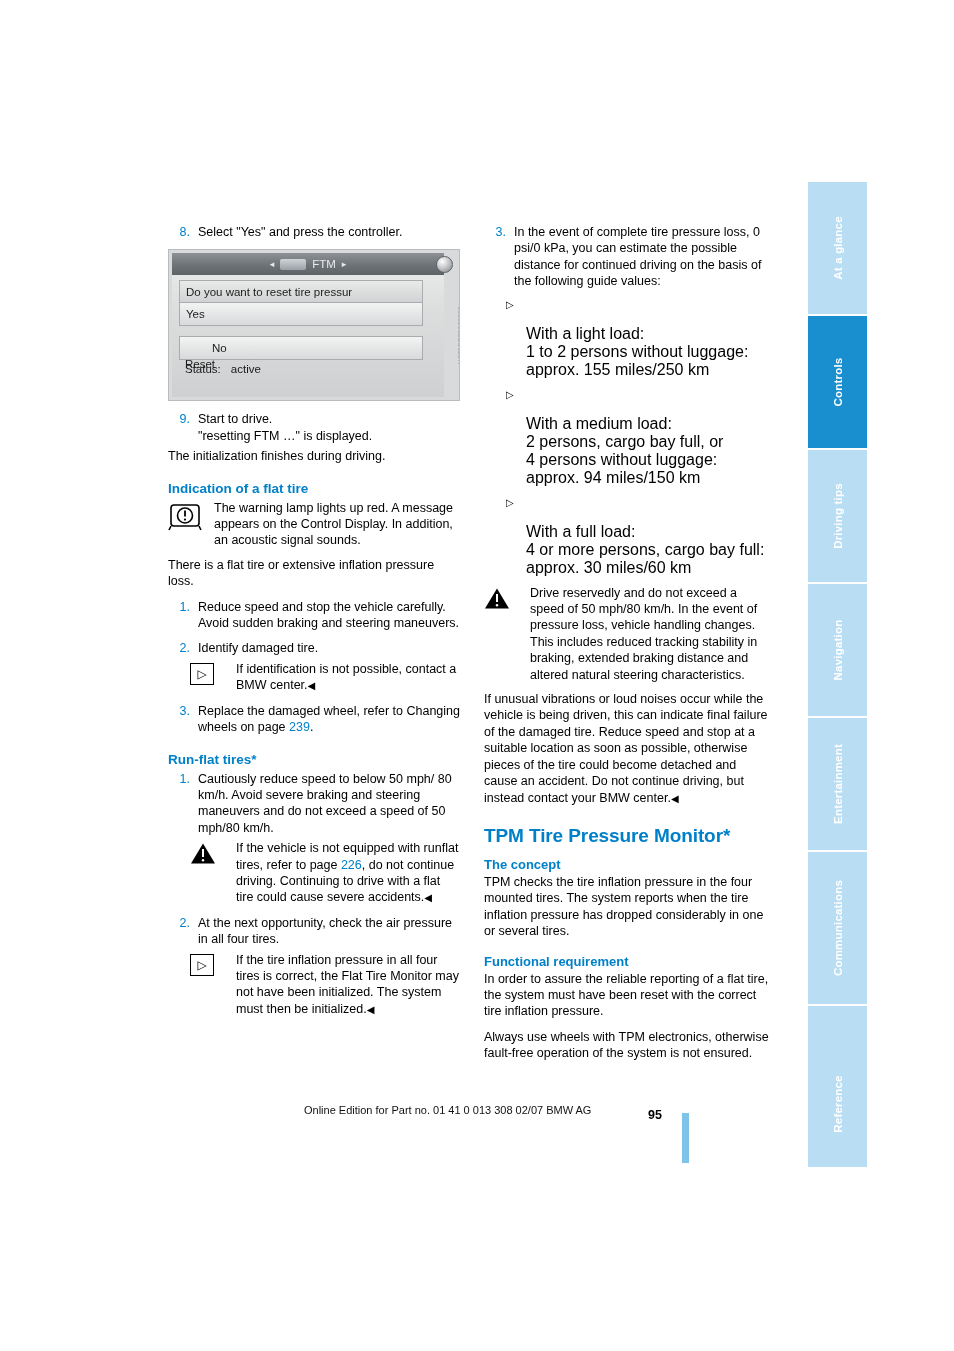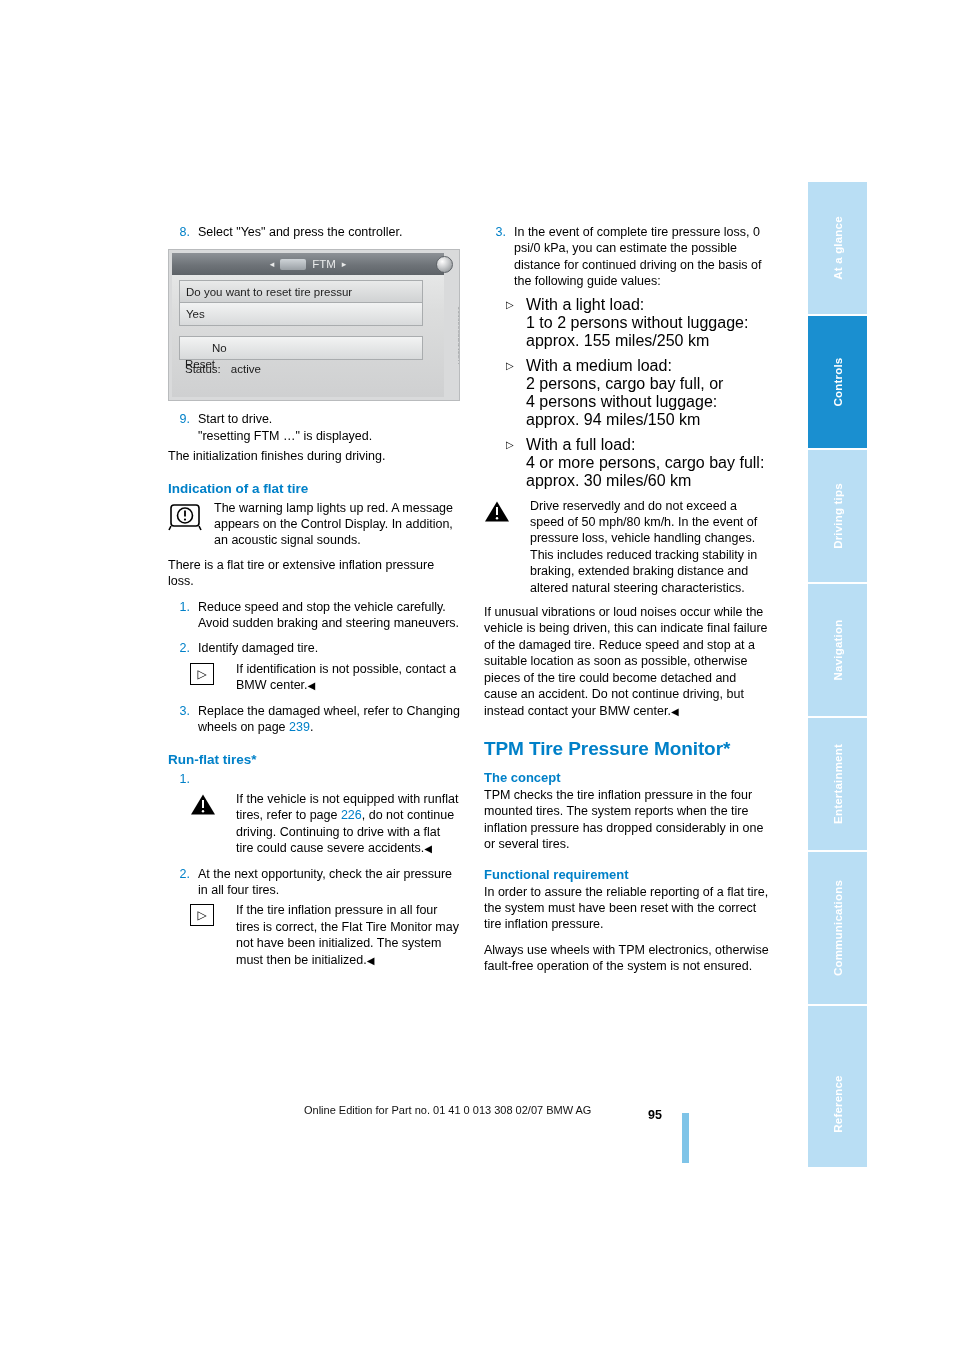--- a/index.html
+++ b/index.html
@@ -118,21 +118,21 @@
     display: flex;
     margin-bottom: 7px;
   }
   .arrow-row .arw {
     width: 20px;
     flex: 0 0 20px;
     color: #000;
     font-size: 10px;
     padding-top: 3px;
   }
-  .arrow-row .body { flex: 1; }
+  .arrow-row .body { flex: 1; margin-top: 29px; }
 
   
   .note {
     display: flex;
     margin: 4px 0 8px 0;
     gap: 8px;
   }
   .note .ico {
     width: 38px;
     flex: 0 0 38px;
@@ -395,20 +395,21 @@
 
     <div class="row">
       <div class="num">3.</div>
       <div class="body"><span>Replace the damaged wheel, refer to Changing wheels on page </span><span class="link">239</span><span>.</span></div>
     </div>
 
     <div class="h-blue">Run-flat tires*</div>
 
     <div class="row tight">
       <div class="num">1.</div>
+      <div class="body">Cautiously reduce speed to below 50 mph/ 80 km/h. Avoid severe braking and steering maneuvers and do not exceed a speed of 50 mph/80 km/h.</div>
     </div>
 
     <div class="note indent">
       <div class="ico">
         <svg class="tri" viewBox="0 0 26 23" xmlns="http://www.w3.org/2000/svg">
           <path d="M13 1.5 L25 21.5 L1 21.5 Z" fill="#000000"></path>
           <path d="M13 7 L13 15" stroke="#ffffff" stroke-width="2"></path>
           <circle cx="13" cy="18.2" r="1.2" fill="#ffffff"></circle>
         </svg>
       </div>

